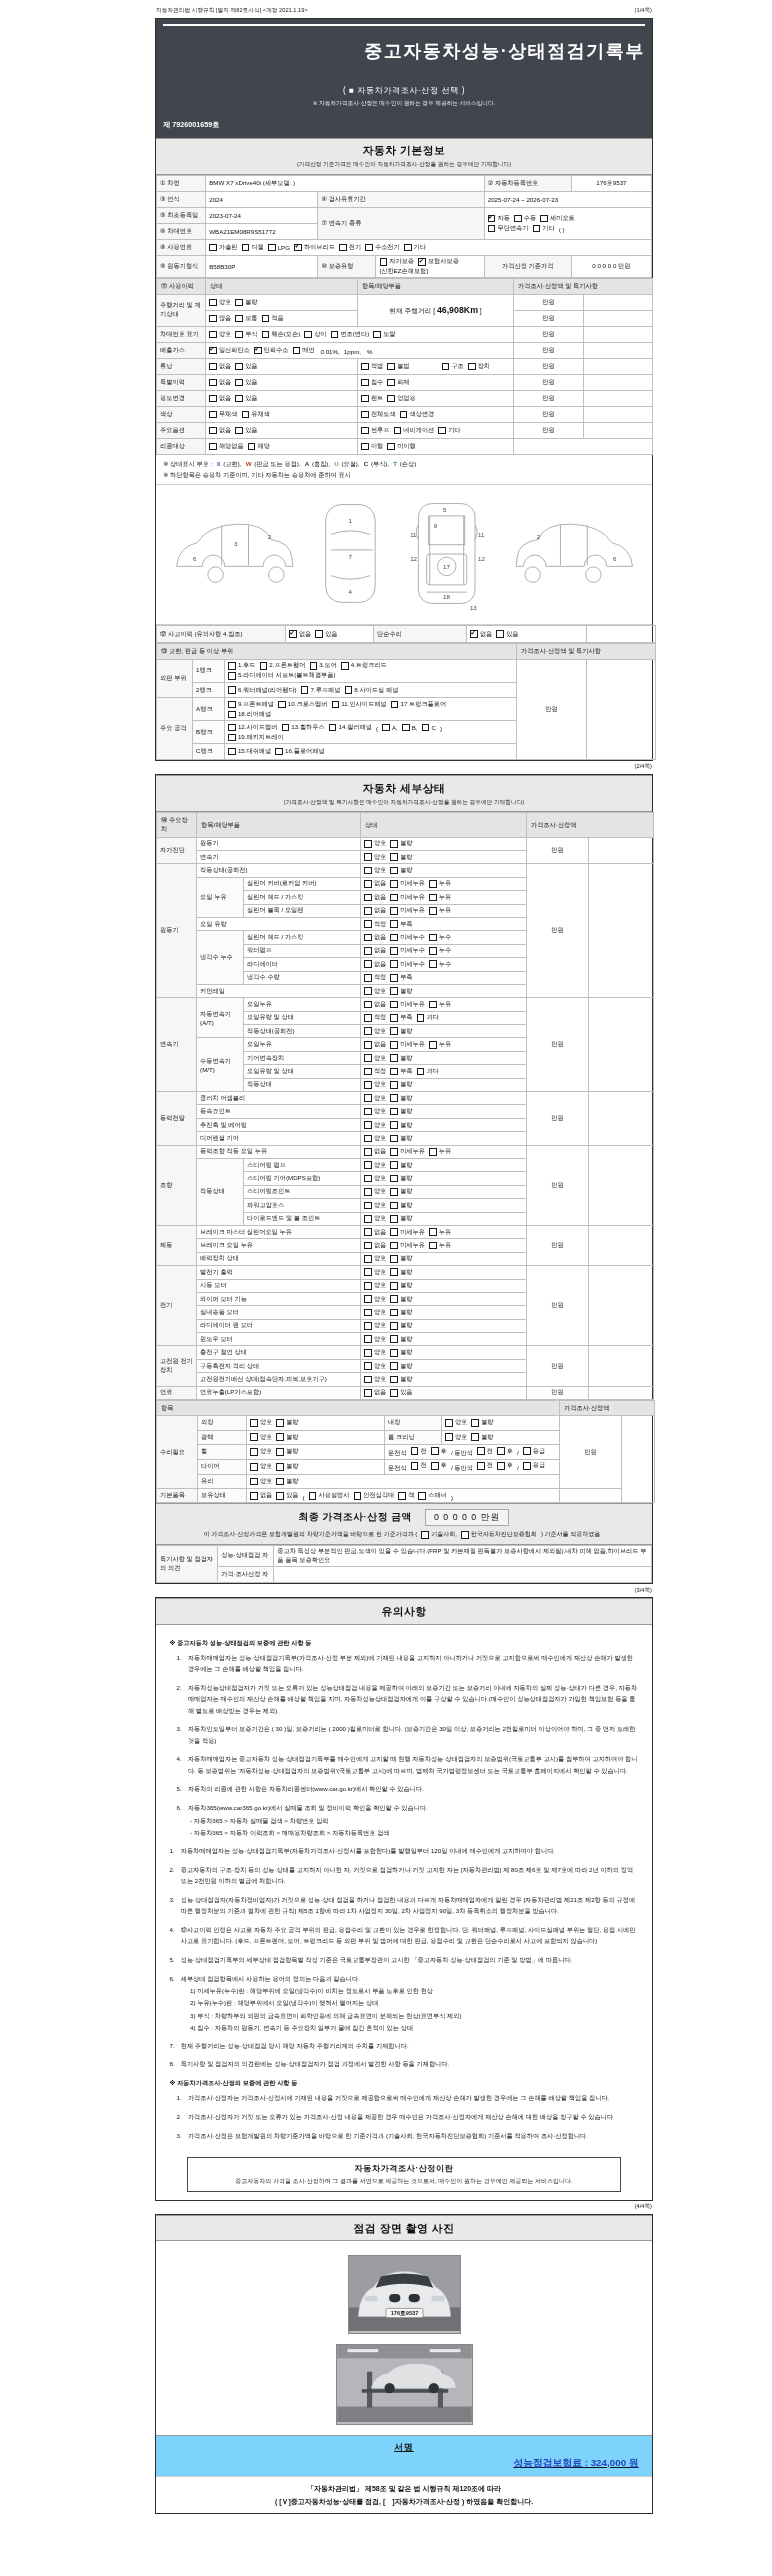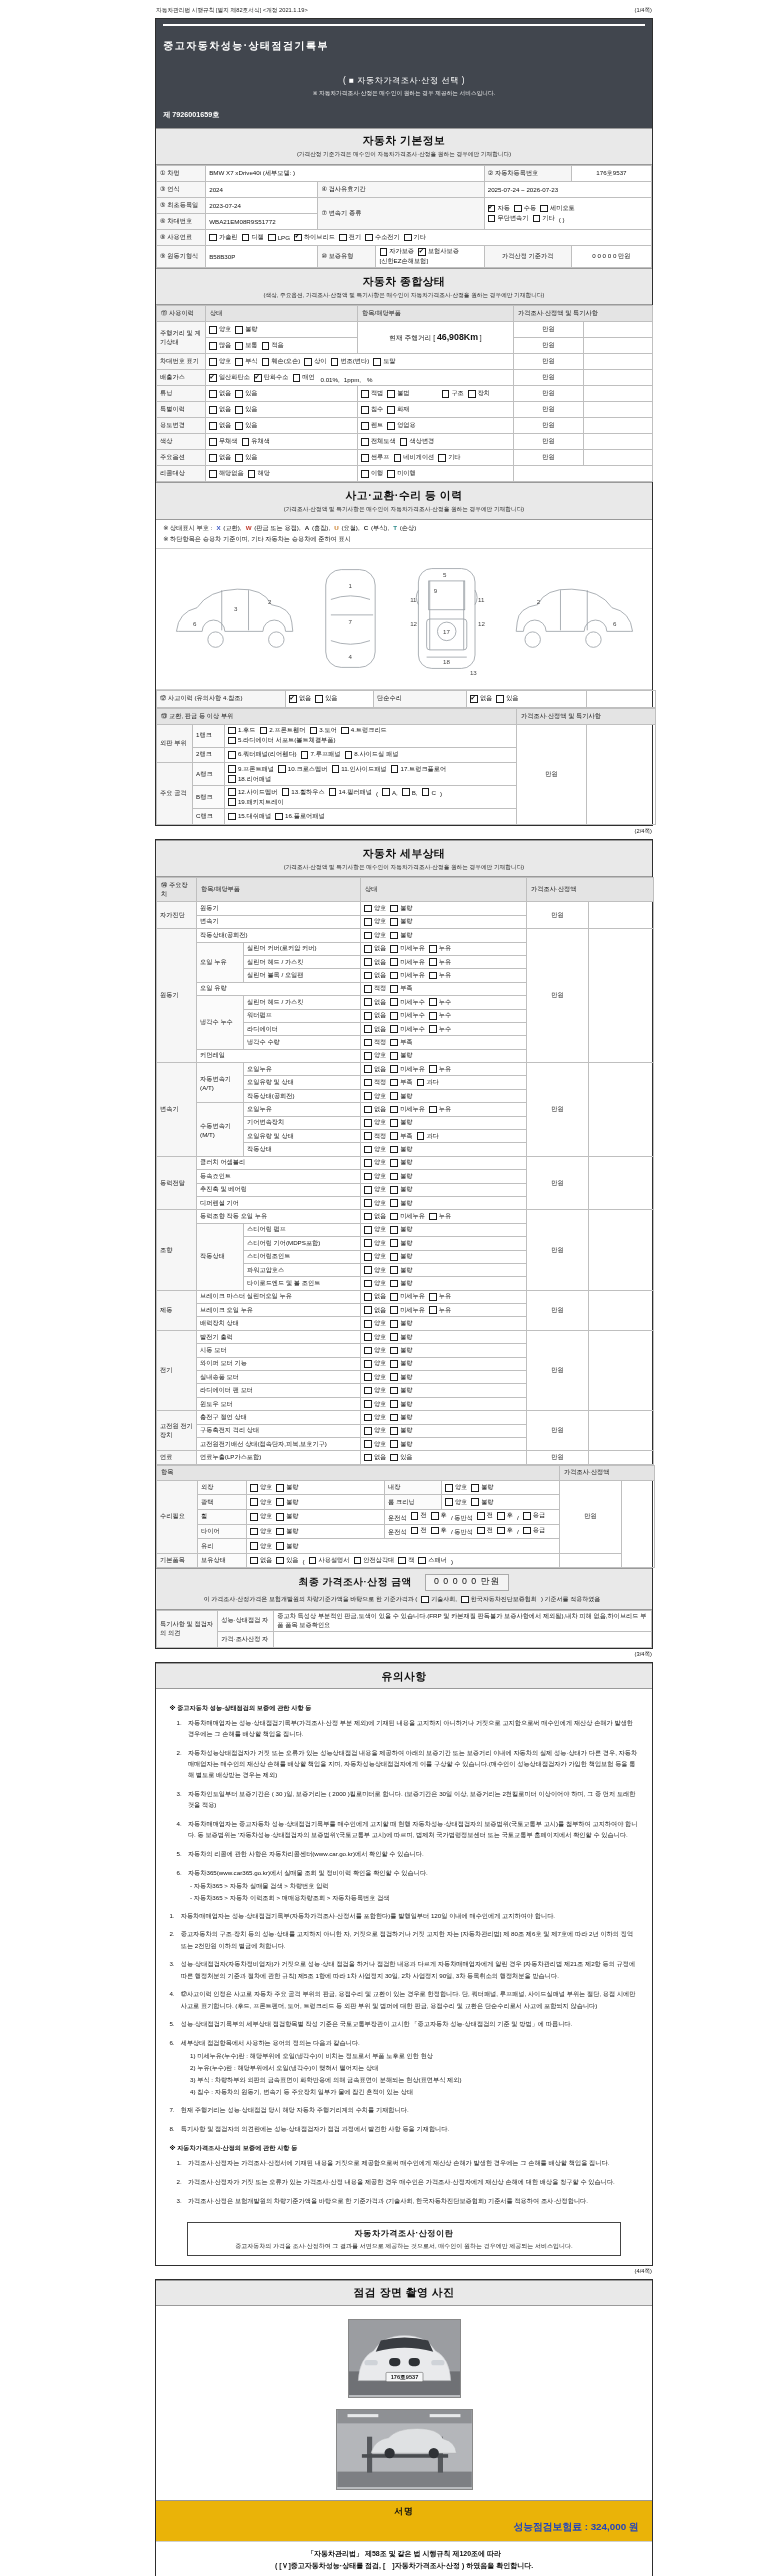--- a/index.html
+++ b/index.html
@@ -6,21 +6,21 @@
   body{width:773px;height:2576px;overflow:hidden;background:#ffffff;color:#111;
        font-family:"Liberation Sans","DejaVu Sans",sans-serif;}
   .doc{width:498px;margin-left:155px;}
   .topline{display:flex;justify-content:space-between;font-size:5.7px;color:#222;padding:7.2px 1px 2.6px 1px;}
   .marker{font-size:5.7px;text-align:right;padding:2.6px 1px;}
   .page{border:1px solid #2e2e2e;background:#fff;}
 
   
   .dark{background:#41464e;color:#fff;padding:4.1px 7.2px 7.2px 7.2px;}
   .dark .bar{height:2.6px;background:#fff;margin:1px 0 12.4px 0;}
-  .dark h1{margin:0;text-align:left;font-size:10px;font-weight:bold;letter-spacing:1.5px;}
+  .dark h1{margin:0;text-align:right;font-size:18px;font-weight:bold;letter-spacing:1.5px;}
   .dark .sub{text-align:center;font-size:8.2px;margin-top:22px;letter-spacing:0.5px;}
   .dark .note{text-align:center;font-size:5.7px;margin-top:4.1px;color:#efefef;}
   .dark .docno{font-size:7.2px;font-weight:bold;margin-top:12.4px;}
 
   
   .band{background:#e9e9e9;border-top:0.5px solid #9a9a9a;border-bottom:0.5px solid #9a9a9a;text-align:center;padding:5.7px 0 4.6px 0;}
   .band h2{margin:0;font-size:10.8px;font-weight:bold;letter-spacing:0.5px;}
   .band .sub{font-size:5.7px;margin-top:3.1px;color:#222;}
 
   table{border-collapse:collapse;width:100%;table-layout:fixed;}
@@ -68,21 +68,21 @@
   .csub{padding-left:20.6px;margin-top:-6.2px;margin-bottom:6.7px;}
   .csub div{margin-bottom:1px;}
   .pricebox{border:0.8px solid #444;margin:3.1px 31px 8.2px 31px;text-align:center;padding:4.6px 5.2px;}
   .pricebox .tt{font-size:8.2px;font-weight:bold;letter-spacing:0.5px;}
   .pricebox .bd{font-size:6px;margin-top:3.1px;color:#222;}
 
   
   .photosec{padding:8.2px 0 5.2px 0;text-align:center;}
   .photosec .photo{display:inline-block;margin:5.2px 6.2px;border:0.5px solid #888;background:#b9bbbe;vertical-align:top;}
   
-  .signband{background:#eab308;border-top:0.5px solid #9a9a9a;padding:5.2px 13.4px 6.2px 13.4px;}
+  .signband{background:#7dd3fc;border-top:0.5px solid #9a9a9a;padding:5.2px 13.4px 6.2px 13.4px;text-decoration:underline;}
   .signband .tt{text-align:center;font-size:8.8px;font-weight:bold;letter-spacing:1px;}
   .signband .fee{text-align:right;font-size:9.8px;font-weight:bold;margin-top:3.1px;}
   .footer{padding:6.2px 0 5.2px 0;text-align:center;font-size:7px;font-weight:bold;line-height:1.8;border-top:0.5px solid #cfcfcf;}
   svg text{font-family:"Liberation Sans","DejaVu Sans",sans-serif;}
 </style>
 </head>
 <body>
 
 <div class="doc">
 
@@ -188,24 +188,20 @@
                   <span class="box ck"></span>
                   <span>보험사보증</span>
                 </span><span class="tx">[신한EZ손해보험]</span></td>
               <td class="lb ctr">가격산정 기준가격</td>
               <td class="ctr">0 0 0 0 0 만원</td>
             </tr>
           </tbody>
         </table>
       </div>
 
-    <div class="band">
-      <h2>자동차 종합상태</h2>
-      <div class="sub">(색상, 주요옵션, 가격조사·산정액 및 특기사항은 매수인이 자동차가격조사·산정을 원하는 경우에만 기재합니다)</div>
-    </div>
     <div>
         <table class="tbl-overall">
           <colgroup>
             <col style="width: 49px;">
             <col style="width: 152px;">
             <col style="width: 156px;">
             <col style="width: 70px;">
             <col style="width: 69px;">
           </colgroup>
           <tbody>
@@ -400,24 +396,20 @@
                 </span><span class="cb">
                   <span class="box"></span>
                   <span>미이행</span>
                 </span></td>
               <td colspan="2"></td>
             </tr>
           </tbody>
         </table>
       </div>
 
-    <div class="band">
-      <h2>사고·교환·수리 등 이력</h2>
-      <div class="sub">(가격조사·산정액 및 특기사항은 매수인이 자동차가격조사·산정을 원하는 경우에만 기재합니다)</div>
-    </div>
     <div class="legend" id="legend-line"><span>※ 상태표시 부호 :</span><span class="sym" style="color: rgb(58, 87, 196);">X</span><span> (교환),</span><span class="sym" style="color: rgb(192, 57, 43);">W</span><span> (판금 또는 용접),</span><span class="sym" style="color: rgb(51, 51, 51);">A</span><span> (흠집),</span><span class="sym" style="color: rgb(200, 120, 32);">U</span><span> (요철),</span><span class="sym" style="color: rgb(51, 51, 51);">C</span><span> (부식),</span><span class="sym" style="color: rgb(46, 139, 139);">T</span><span> (손상)</span></div>
     <div class="legend2">※ 하단항목은 승용차 기준이며, 기타 자동차는 승용차에 준하여 표시</div>
 
     <div class="diagwrap">
       <svg width="487" height="129" viewBox="0 0 946 250">
         <g stroke="#9aa0a6" stroke-width="1.6" fill="none">
 
           <path d="M30 150 q4 -38 40 -46 q22 -34 78 -36 q52 -2 66 30 q38 6 40 34 l2 18 h-14 a22 22 0 1 0 -44 0 h-74 a22 22 0 1 0 -44 0 h-46 z"></path>
           <circle cx="106" cy="166" r="15"></circle>
             <circle cx="224" cy="166" r="15"></circle>

